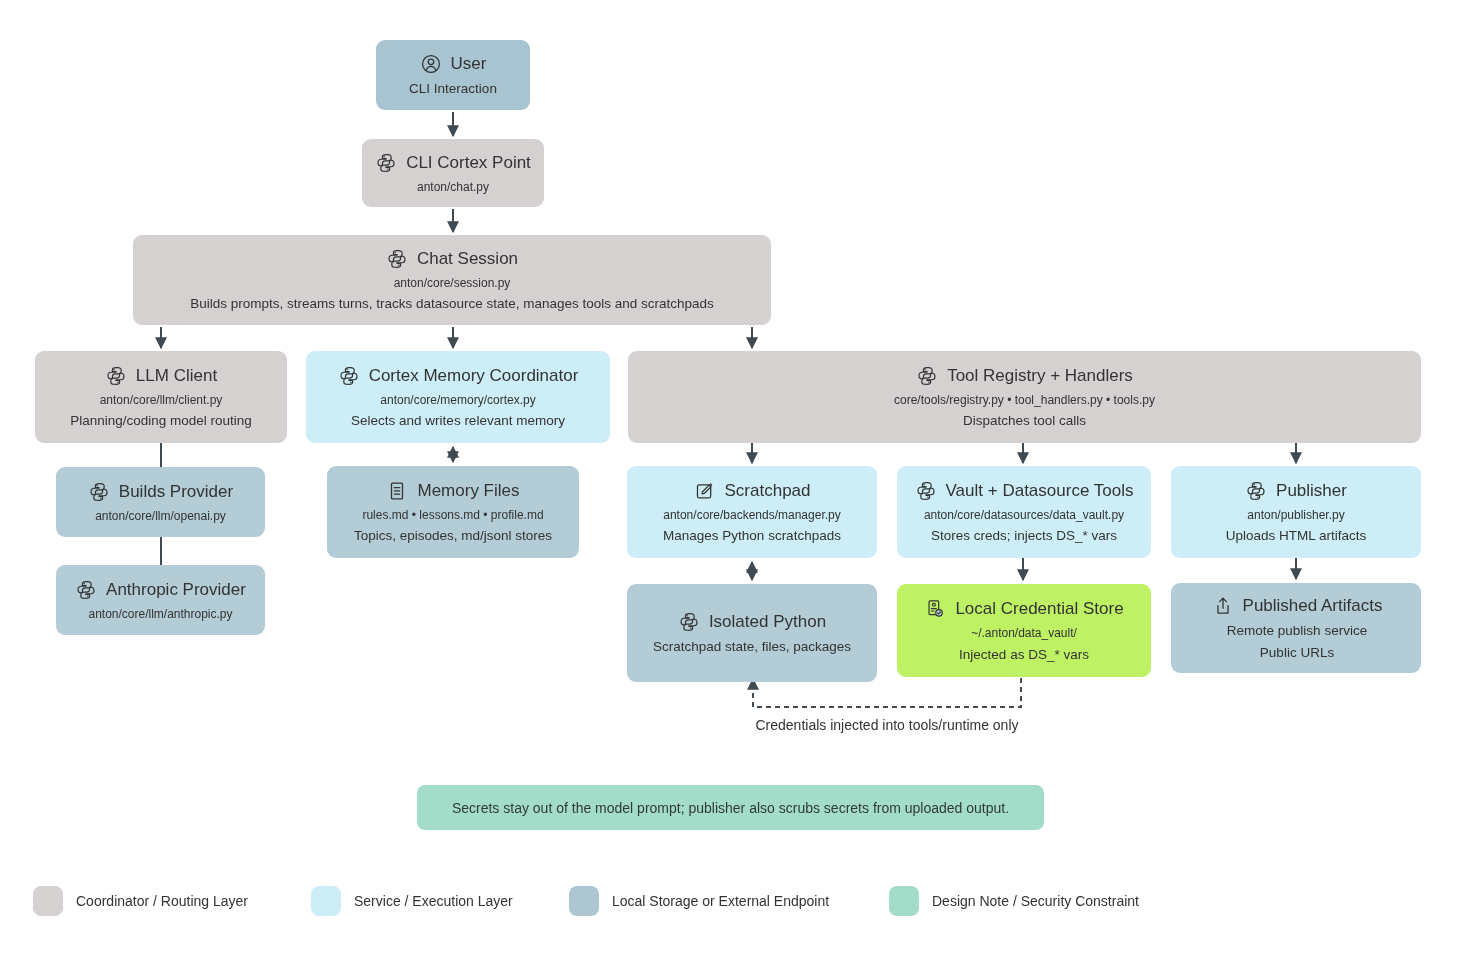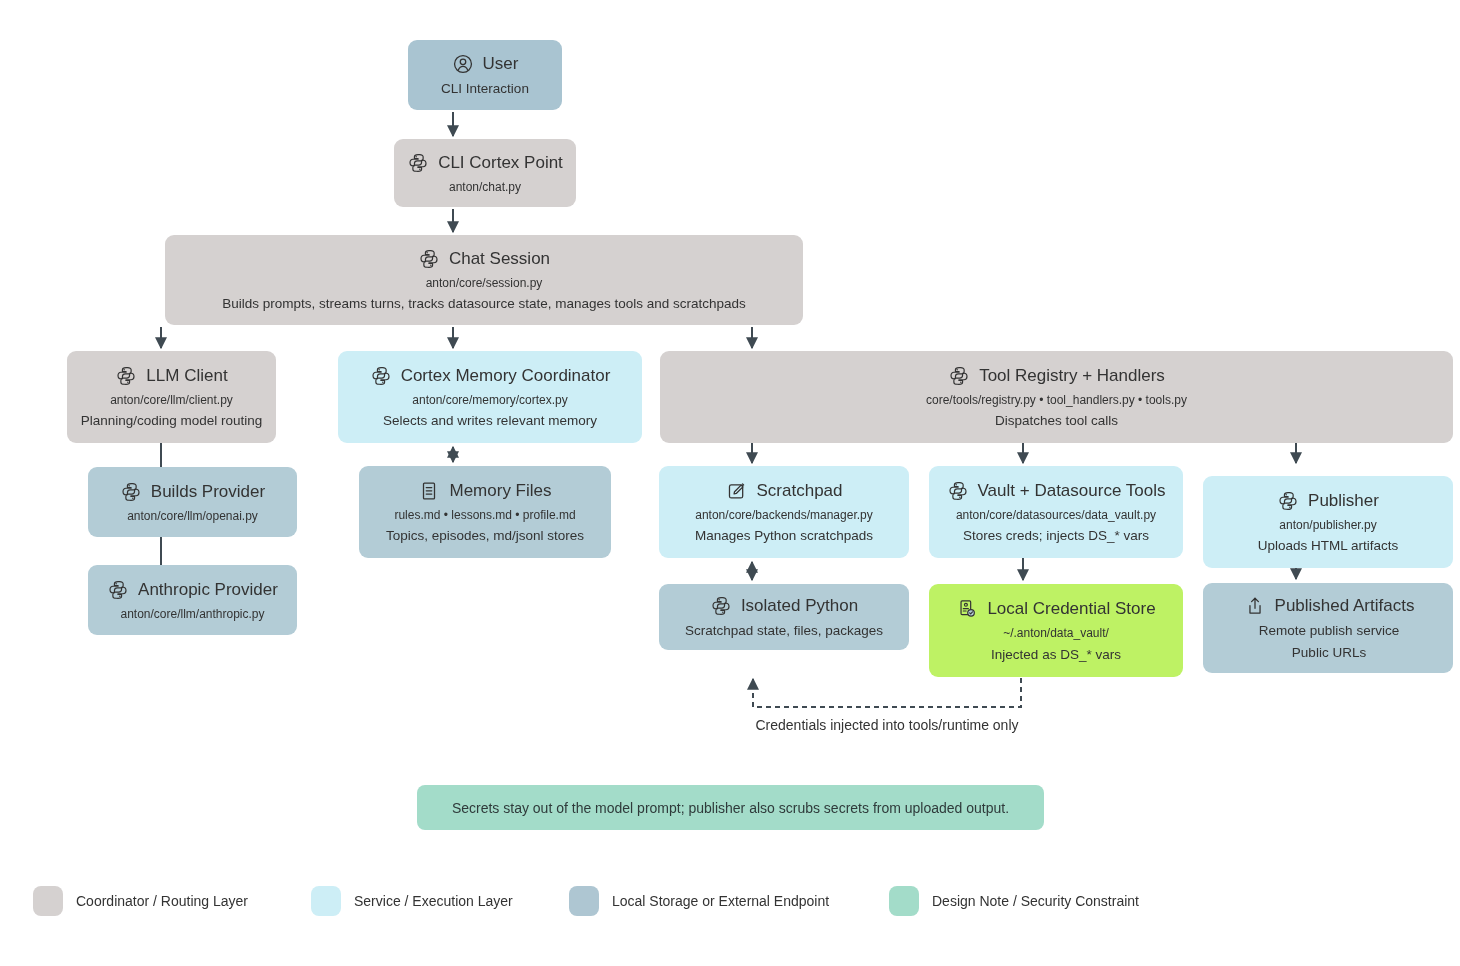--- a/index.html
+++ b/index.html
@@ -4,21 +4,21 @@
 <style>
   html,body{margin:0;padding:0;background:#ffffff;}
   .canvas{
     position:relative;width:1460px;height:966px;background:#ffffff;
     font-family:"Liberation Sans",sans-serif;color:#333333;overflow:hidden;
   }
   .connectors{position:absolute;left:0;top:0;z-index:0;}
   .node{
     position:absolute;z-index:1;border-radius:9px;
     display:flex;flex-direction:column;justify-content:center;align-items:center;
-    gap:6px;text-align:center;box-sizing:border-box;padding:6px 10px;margin-left:32px;
+    gap:6px;text-align:center;box-sizing:border-box;padding:6px 10px;
   }
   .node-title{display:flex;align-items:center;justify-content:center;gap:9px;
     font-size:17px;font-weight:500;color:#333;line-height:1.15;}
   .node-title .icon{width:22px;height:22px;flex:0 0 auto;display:block;}
   .node-path{font-size:12px;color:#333;line-height:1.2;}
   .node-desc{font-size:13.5px;color:#333;line-height:1.2;}
   .edge-label{position:absolute;z-index:1;font-size:14px;color:#333;text-align:center;}
   .note-box{
     position:absolute;z-index:1;border-radius:8px;display:flex;align-items:center;justify-content:center;
     font-size:14px;color:#2f3b3b;text-align:center;padding:0 14px;box-sizing:border-box;
@@ -132,21 +132,21 @@
     <div class="node-title">
       <svg class="icon">
           <use href="#sym-python"></use>
         </svg>
       <span>Chat Session</span>
     </div>
     <div class="node-path">anton/core/session.py</div>
     <div class="node-desc">Builds prompts, streams turns, tracks datasource state, manages tools and scratchpads</div>
   </div>
 
-  <div class="node" style="left: 35px; top: 351px; width: 209px; height: 92px; background-color: rgb(213, 209, 208);">
+  <div class="node" style="left: 35px; top: 351px; width: 252px; height: 92px; background-color: rgb(213, 209, 208);">
     <div class="node-title">
       <svg class="icon">
           <use href="#sym-python"></use>
         </svg>
       <span>LLM Client</span>
     </div>
     <div class="node-path">anton/core/llm/client.py</div>
     <div class="node-desc">Planning/coding model routing</div>
   </div>
 
@@ -218,32 +218,32 @@
     <div class="node-title">
       <svg class="icon">
           <use href="#sym-python"></use>
         </svg>
       <span>Vault + Datasource Tools</span>
     </div>
     <div class="node-path">anton/core/datasources/data_vault.py</div>
     <div class="node-desc">Stores creds; injects DS_* vars</div>
   </div>
 
-  <div class="node" style="left: 1171px; top: 476px; width: 250px; height: 92px; background-color: rgb(205, 238, 246);">
+  <div class="node" style="left: 1171px; top: 466px; width: 250px; height: 92px; background-color: rgb(205, 238, 246);">
     <div class="node-title">
       <svg class="icon">
           <use href="#sym-python"></use>
         </svg>
       <span>Publisher</span>
     </div>
     <div class="node-path">anton/publisher.py</div>
     <div class="node-desc">Uploads HTML artifacts</div>
   </div>
 
-  <div class="node" style="left: 627px; top: 584px; width: 250px; height: 66px; background-color: rgb(179, 204, 214);">
+  <div class="node" style="left: 627px; top: 584px; width: 250px; height: 98px; background-color: rgb(179, 204, 214);">
     <div class="node-title">
       <svg class="icon">
           <use href="#sym-python"></use>
         </svg>
       <span>Isolated Python</span>
     </div>
     <div class="node-desc">Scratchpad state, files, packages</div>
   </div>
 
   <div class="node" style="left: 897px; top: 584px; width: 254px; height: 93px; background-color: #bef264;">

